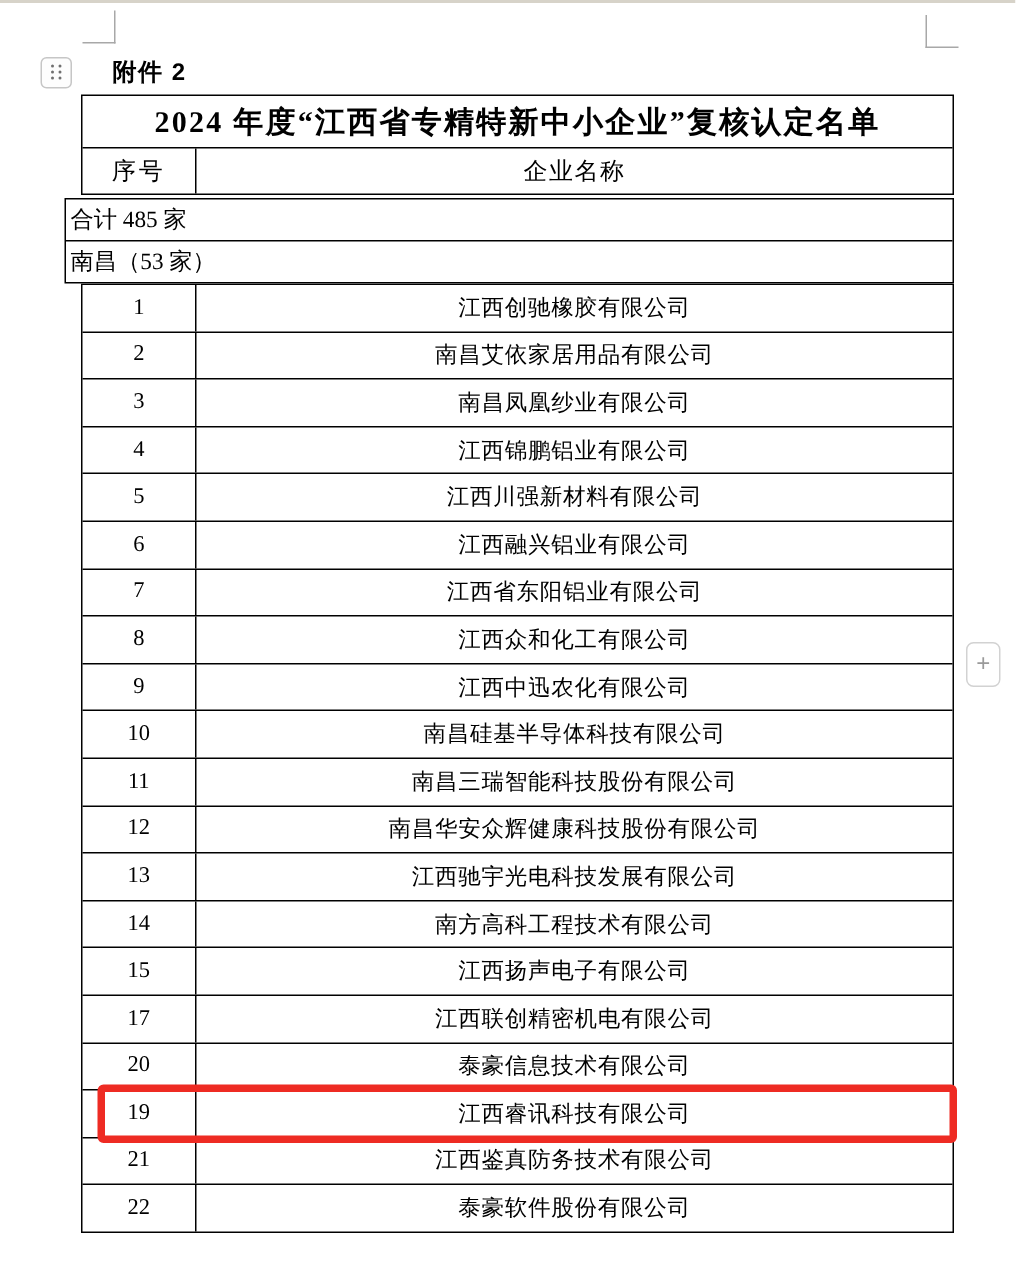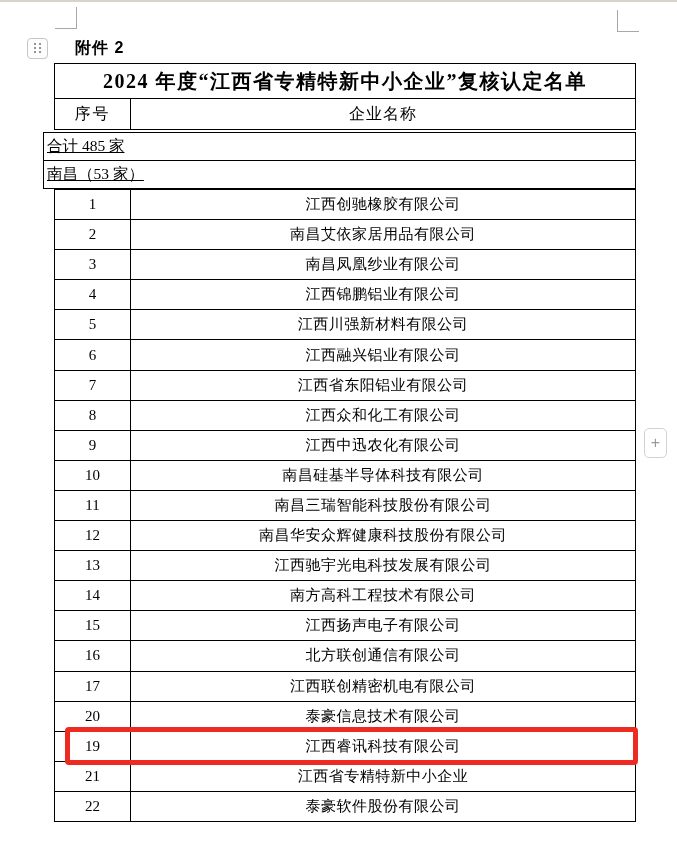--- a/index.html
+++ b/index.html
@@ -58,21 +58,21 @@
     display:flex;align-items:center;justify-content:center;
     font-size:16px;letter-spacing:2px;
   }
   .header-name{
     flex:1;display:flex;align-items:center;justify-content:center;
     font-size:16px;letter-spacing:1px;text-align:center;
   }
   
   .summary-table{
     position:absolute;left:43px;top:132px;width:593px;
-    border:1.5px solid #000;box-sizing:border-box;background:#fff;text-decoration:underline;
+    border:1.5px solid #000;box-sizing:border-box;background:#fff;
   }
   .summary-row{
     height:27px;display:flex;align-items:center;
     padding-left:3px;font-size:15.5px;
   }
   .summary-row:first-child{border-bottom:1px solid #000;}
   
   .companies-table{
     position:absolute;left:54px;top:189px;width:582px;height:633px;
     border:1.5px solid #000;box-sizing:border-box;background:#fff;
@@ -205,38 +205,34 @@
     </div>
       <div class="trow">
       <div class="cell no">14</div>
       <div class="cell name">南方高科工程技术有限公司</div>
     </div>
       <div class="trow">
       <div class="cell no">15</div>
       <div class="cell name">江西扬声电子有限公司</div>
     </div>
       <div class="trow">
-      <div class="cell no">16</div>
-      <div class="cell name">北方联创通信有限公司</div>
-    </div>
-      <div class="trow">
       <div class="cell no">17</div>
       <div class="cell name">江西联创精密机电有限公司</div>
     </div>
       <div class="trow">
       <div class="cell no">20</div>
       <div class="cell name">泰豪信息技术有限公司</div>
     </div>
       <div class="trow highlighted" style="--hl: #ee2b23;">
       <div class="cell no">19</div>
       <div class="cell name">江西睿讯科技有限公司</div>
     </div>
       <div class="trow">
       <div class="cell no">21</div>
-      <div class="cell name">江西省专精特新中小企业</div>
+      <div class="cell name">江西鉴真防务技术有限公司</div>
     </div>
       <div class="trow">
       <div class="cell no">22</div>
       <div class="cell name">泰豪软件股份有限公司</div>
     </div>
     </div>
 
   <div class="plus-button">+</div>
 
   <div class="page-number">27</div>

